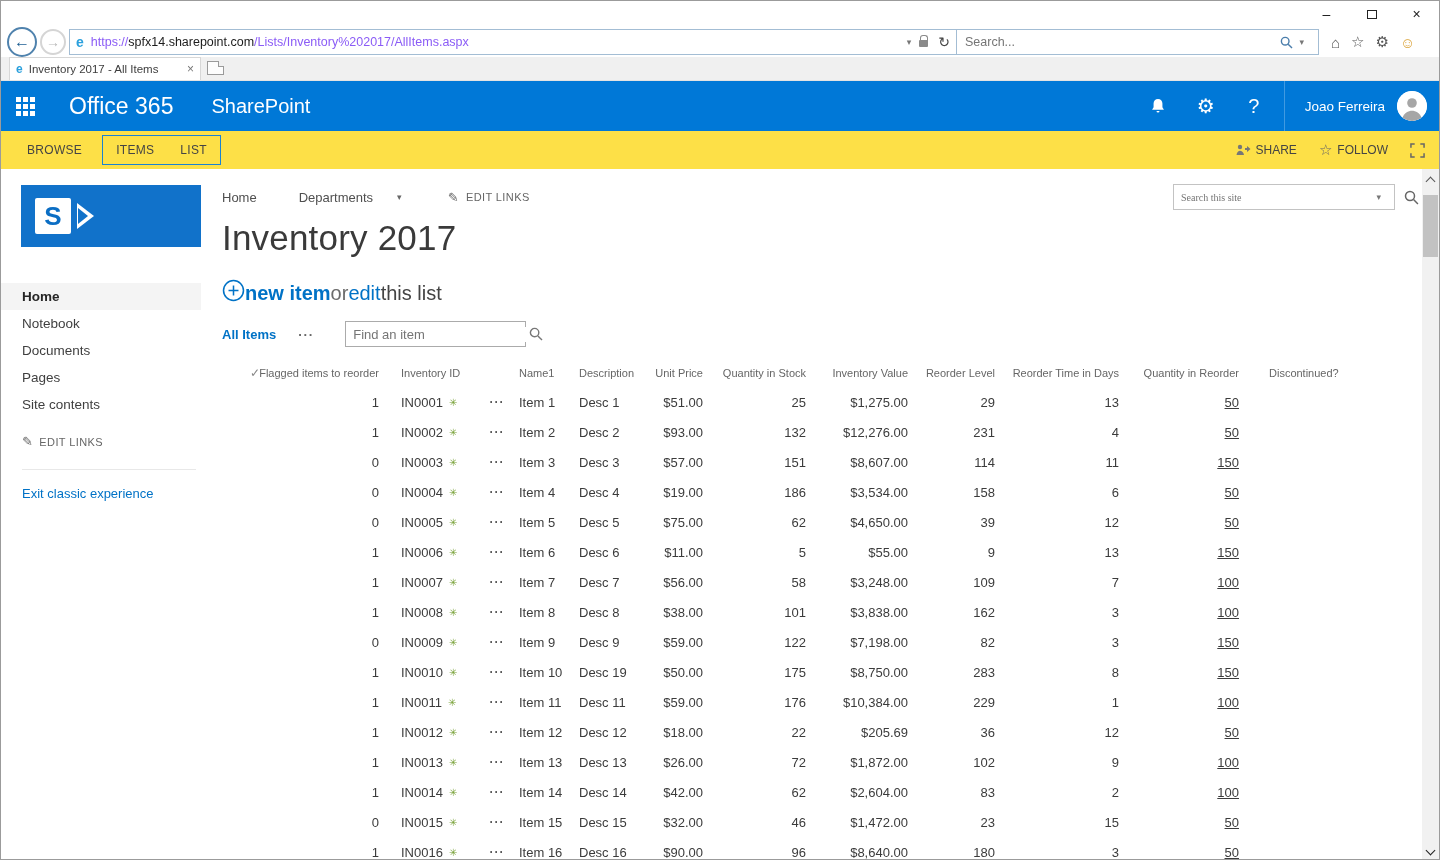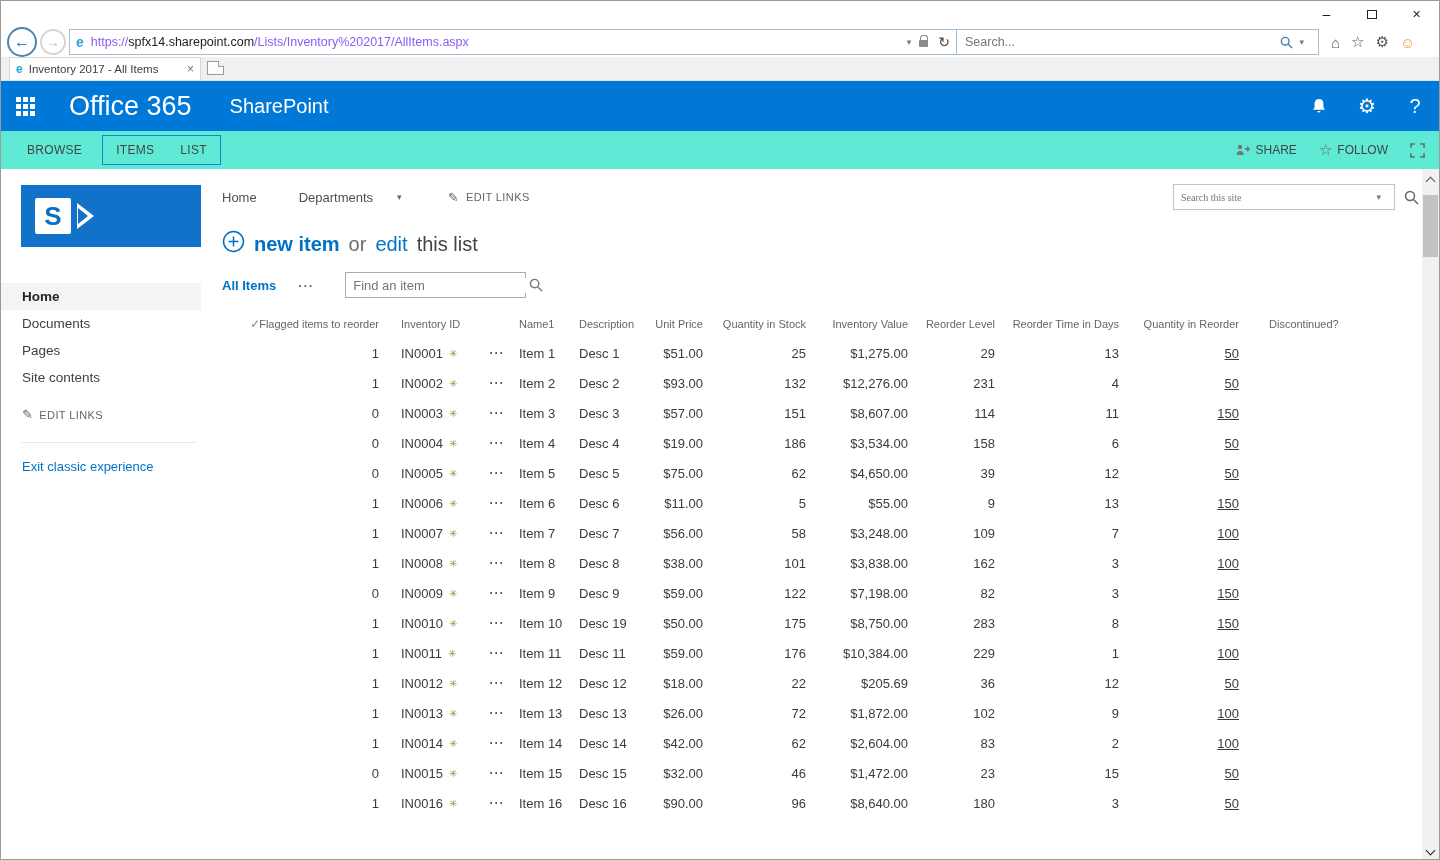--- a/index.html
+++ b/index.html
@@ -38,30 +38,30 @@
   .btab .tab-title { flex:1; overflow:hidden; white-space:nowrap; }
   .tab-close { color:#777; font-size:12px; margin-left:4px; }
   .newtab { width:17px; height:14px; border:1px solid #9a9a9a; background:#fdfdfd; margin:4px 0 0 6px; position:relative; }
   .newtab::after { content:''; position:absolute; right:-1px; top:-1px; width:5px; height:5px; background:#f0f0f0; border-left:1px solid #9a9a9a; border-bottom:1px solid #9a9a9a; }
 
   
   .suitebar { height:50px; background:#0078d7; display:flex; align-items:center; color:#fff; }
   .waffle { width:48px; height:50px; display:flex; align-items:center; justify-content:center; }
   .waffle .grid { display:grid; grid-template-columns:repeat(3,5px); grid-template-rows:repeat(3,5px); gap:2px; }
   .waffle .grid span { background:#fff; }
-  .brand { font-size:27px; margin-left:20px; }
+  .brand { font-size:23px; margin-left:20px; }
   .appname { font-size:20px; margin-left:38px; }
   .suite-right { margin-left:auto; display:flex; align-items:center; height:50px; }
   .suite-btn { width:48px; height:50px; display:flex; align-items:center; justify-content:center; font-size:20px; }
   .userarea { display:flex; align-items:center; gap:12px; padding:0 12px 0 20px; height:50px; border-left:1px solid rgba(255,255,255,0.25); margin-left:6px; }
   .username { font-size:13.5px; }
   .avatar { width:30px; height:30px; border-radius:50%; overflow:hidden; background:#fff; }
 
   
-  .ribbon { height:38px; background:#5eead4; display:flex; align-items:center; padding:0 14px 0 22px; }
+  .ribbon { height:38px; background:#fde047; display:flex; align-items:center; padding:0 14px 0 22px; }
   .rtab { font-size:12px; color:#444; letter-spacing:0.3px; padding:7px 4px; }
   .rgroup { display:flex; border:1px solid #1a82d2; margin-left:16px; }
   .rgroup .rtab { padding:7px 13px; }
   .ribbon-right { margin-left:auto; display:flex; align-items:center; gap:22px; }
   .ract { display:flex; align-items:center; gap:5px; font-size:12px; color:#444; }
   .followstar { font-size:15px; color:#666; }
 
   
   .content { position:relative; height:692px; display:flex; background:#fff; }
 
@@ -84,21 +84,21 @@
   .topbar { display:flex; align-items:center; height:24px; }
   .crumb { font-size:13px; color:#4f4f4f; }
   .crumb-home { margin-right:42px; }
   .caret { font-size:9px; color:#666; margin-left:24px; }
   .top-editlinks { display:flex; align-items:center; gap:7px; font-size:11px; color:#666; letter-spacing:0.4px; margin-left:46px; }
   .site-search { margin-left:auto; margin-right:20px; display:flex; align-items:center; }
   .site-search .box { width:222px; height:26px; border:1px solid #c3c3c3; display:flex; align-items:center; padding:0 7px; }
   .site-search input { border:none; outline:none; flex:1; font-size:10px; color:#ef4444; font-family:Liberation Serif, serif; }
   .site-search .mag { margin-left:9px; }
   .page-title { font-size:35px; color:#3a3a3a; font-weight:normal; margin-top:9px; letter-spacing:0.2px; }
-  .cmdbar { display:flex; align-items:center; gap:9px; margin-top:21px; font-size:20px; color:#444; }
+  .cmdbar { display:flex; align-items:center; margin-top:21px; font-size:20px; color:#444; }
   .cmd-newitem { color:#0072c6; font-weight:bold; }
   .cmd-or { color:#6b6b6b; }
   .cmd-edit { color:#0072c6; }
   .viewsbar { display:flex; align-items:center; margin-top:14px; height:26px; }
   .view-sel { font-size:13px; font-weight:bold; color:#0072c6; }
   .view-menu { margin-left:22px; font-size:13px; font-weight:bold; color:#666; letter-spacing:1px; }
   .findbox { margin-left:31px; width:181px; height:26px; border:1px solid #ababab; display:flex; align-items:center; padding:0 7px; }
   .findbox input { border:none; outline:none; flex:1; font-size:13px; color:#666; font-family:"Liberation Sans",sans-serif; }
 
   
@@ -204,20 +204,30 @@
     <span class="appname">SharePoint</span>
     <div class="suite-right">
       <span class="suite-btn">
         <svg width="18" height="18" viewBox="0 0 24 24">
             <path fill="#fff" d="M12 2.6c-3.5 0-5.9 2.7-5.9 6.2v4.9l-2 3.3h15.8l-2-3.3V8.8c0-3.5-2.4-6.2-5.9-6.2z"></path>
             <path fill="#fff" d="M10 18.6a2 2 0 0 0 4 0z"></path>
           </svg>
       </span>
       <span class="suite-btn">⚙</span>
       <span class="suite-btn">?</span>
+      <div class="userarea">
+        <span class="username">Joao Ferreira</span>
+        <span class="avatar">
+          <svg viewBox="0 0 30 30" width="30" height="30">
+              <circle cx="15" cy="15" r="15" fill="#ffffff"></circle>
+              <circle cx="15" cy="12" r="4.8" fill="#a6a6a6"></circle>
+              <path d="M5.5 27c1.2-5.2 6-7.2 9.5-7.2s8.3 2 9.5 7.2a15 15 0 0 1-19 0z" fill="#a6a6a6"></path>
+            </svg>
+        </span>
+      </div>
     </div>
   </div>
 
   <div class="ribbon">
     <span class="rtab">BROWSE</span>
     <div class="rgroup">
       <span class="rtab">ITEMS</span>
       <span class="rtab">LIST</span>
     </div>
     <div class="ribbon-right">
@@ -243,20 +253,21 @@
 
   <div class="content">
 
     <div class="sidebar">
       <div class="sp-logo">
         <span class="sp-tile">S</span>
         <span class="sp-arrow"></span>
       </div>
       <div class="nav">
           <div class="nav-item active">Home</div>
+          <div class="nav-item">Notebook</div>
           <div class="nav-item">Documents</div>
           <div class="nav-item">Pages</div>
           <div class="nav-item">Site contents</div>
         </div>
       <div class="side-editlinks">
         <span class="pencil">✎</span>
         <span>EDIT LINKS</span>
       </div>
       <div class="side-div"></div>
       <a class="exit-link">Exit classic experience</a>
@@ -278,20 +289,21 @@
           </span>
           <span class="mag">
               <svg width="15" height="15" viewBox="0 0 14 14">
                 <circle cx="5.6" cy="5.6" r="4.2" fill="none" stroke="#666" stroke-width="1.4"></circle>
                 <line x1="8.9" y1="8.9" x2="13" y2="13" stroke="#666" stroke-width="1.4"></line>
               </svg>
             </span>
         </span>
       </div>
 
+      <h1 class="page-title">Inventory 2017</h1>
 
       <div class="cmdbar">
         <span><svg width="23" height="23" viewBox="0 0 24 24">
               <circle cx="12" cy="12" r="10.4" fill="none" stroke="#0072c6" stroke-width="1.6"></circle>
               <line x1="12" y1="6.8" x2="12" y2="17.2" stroke="#0072c6" stroke-width="1.6"></line>
               <line x1="6.8" y1="12" x2="17.2" y2="12" stroke="#0072c6" stroke-width="1.6"></line>
             </svg></span>
         <span class="cmd-newitem">new item</span>
         <span class="cmd-or">or</span>
         <span class="cmd-edit">edit</span>

